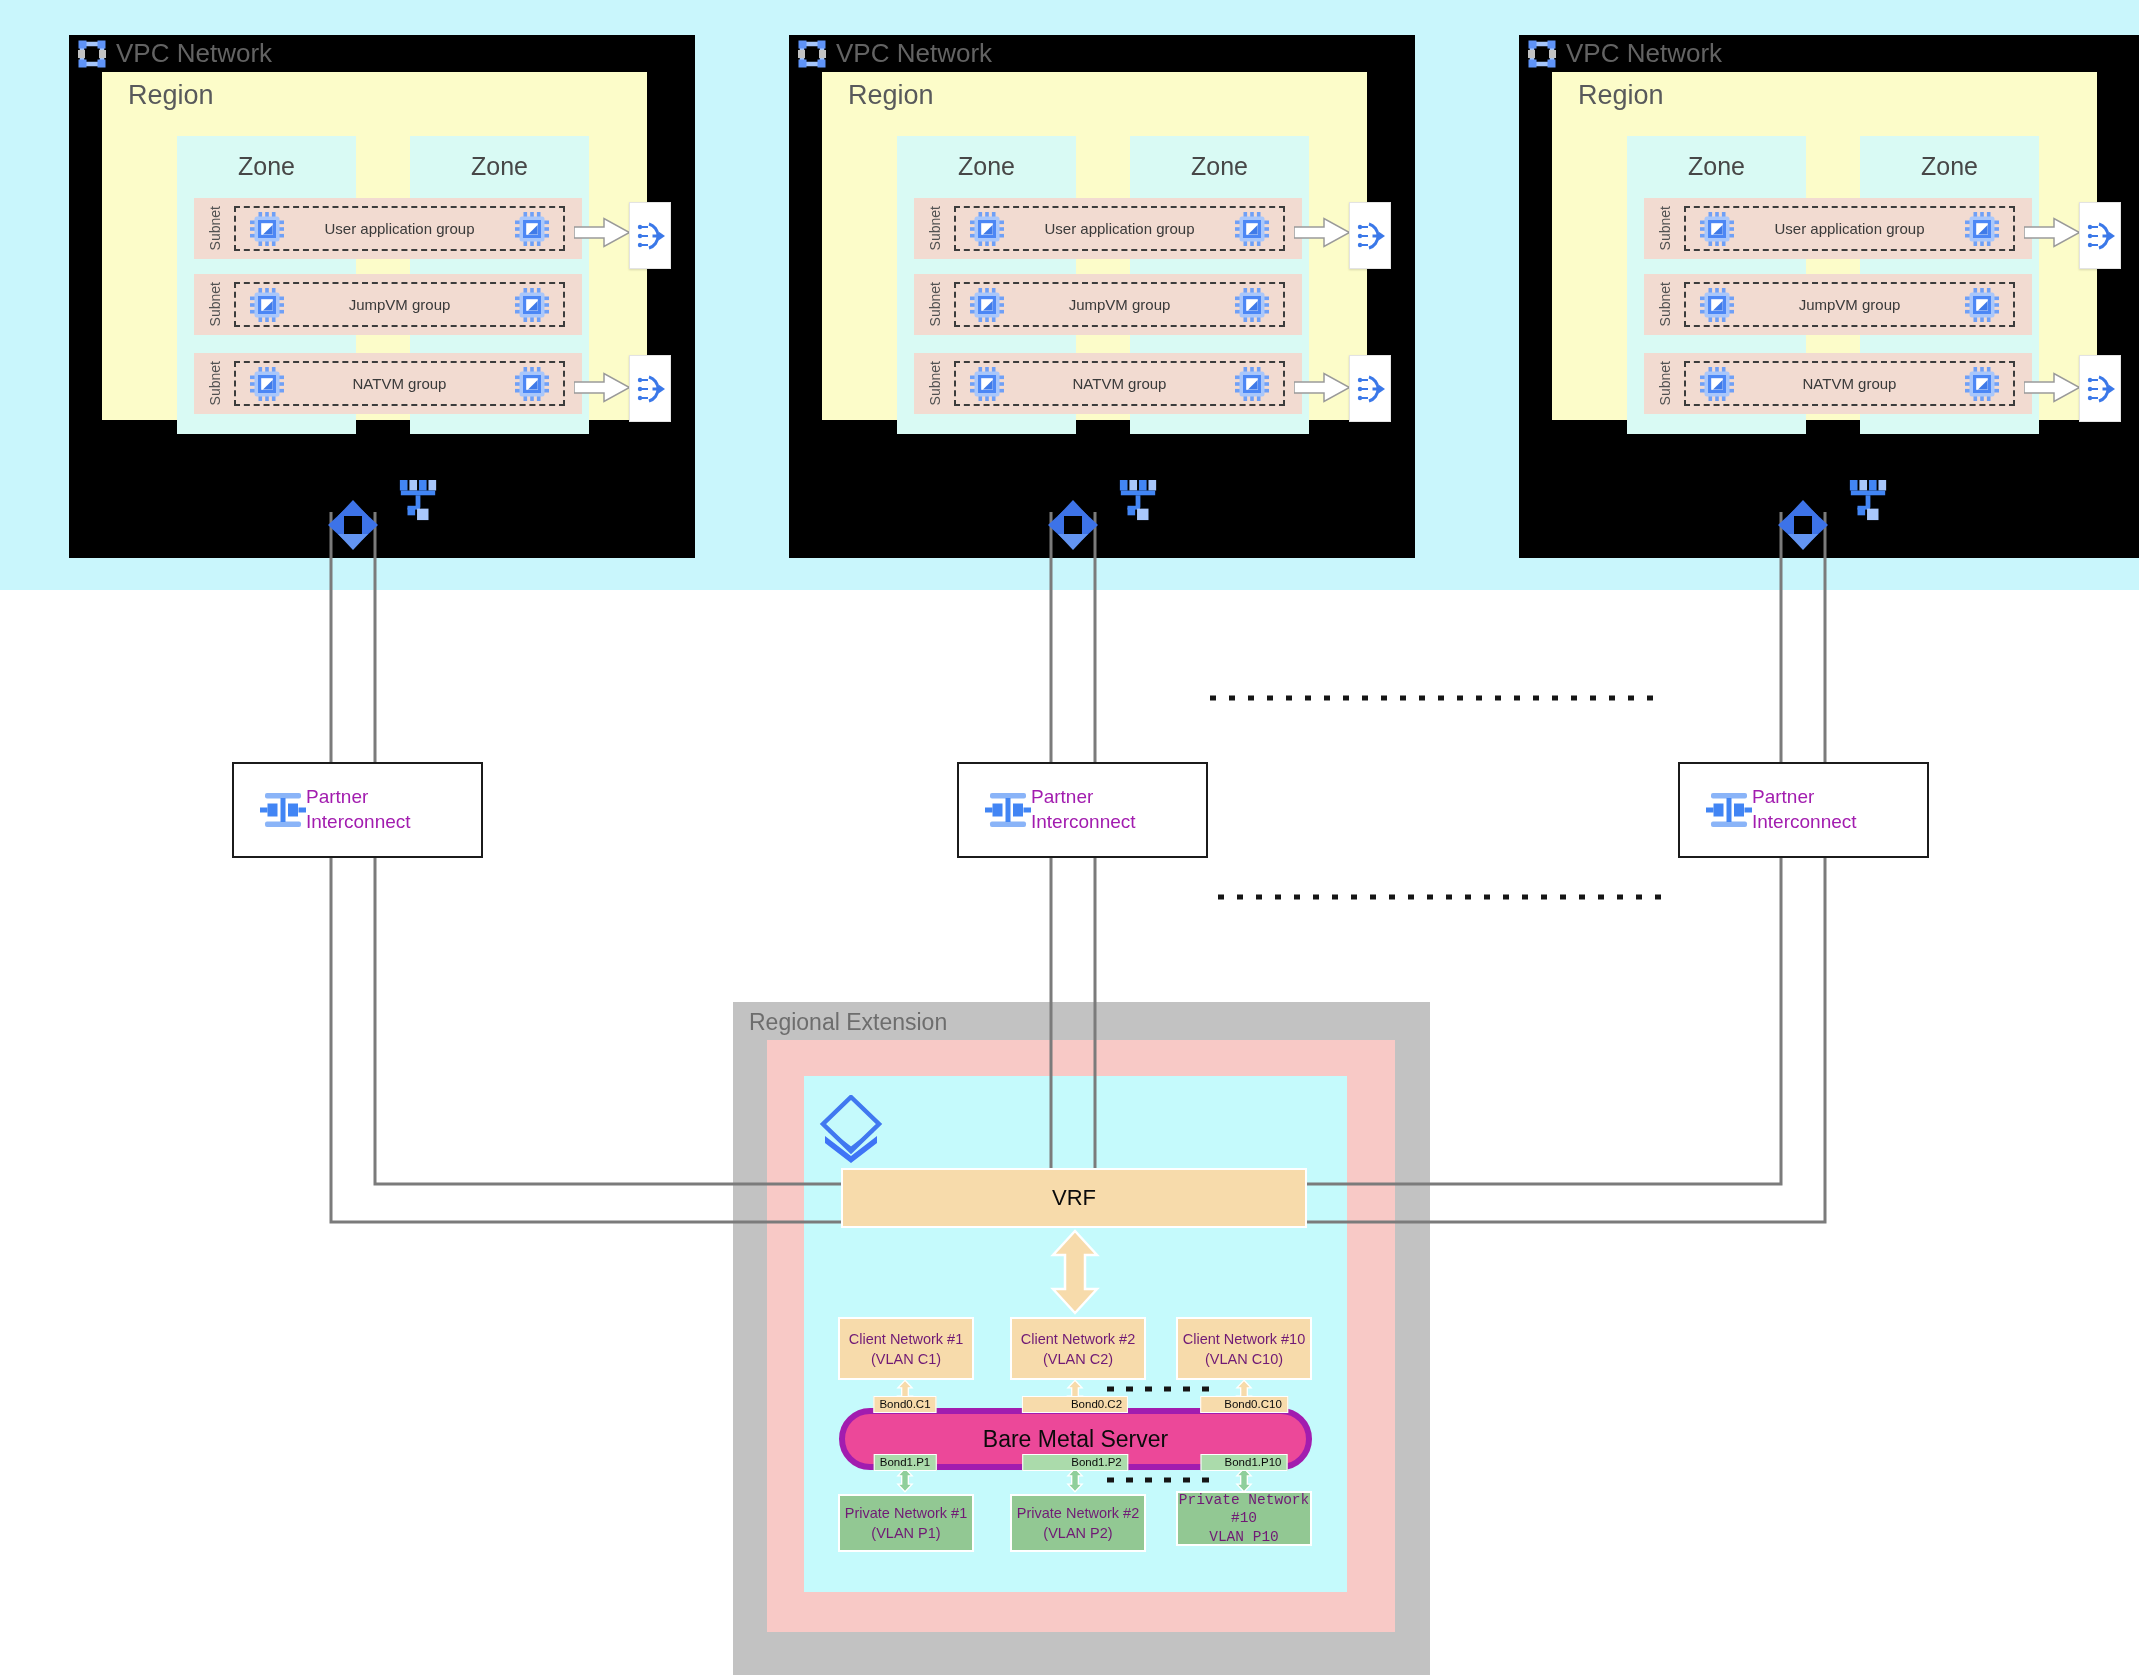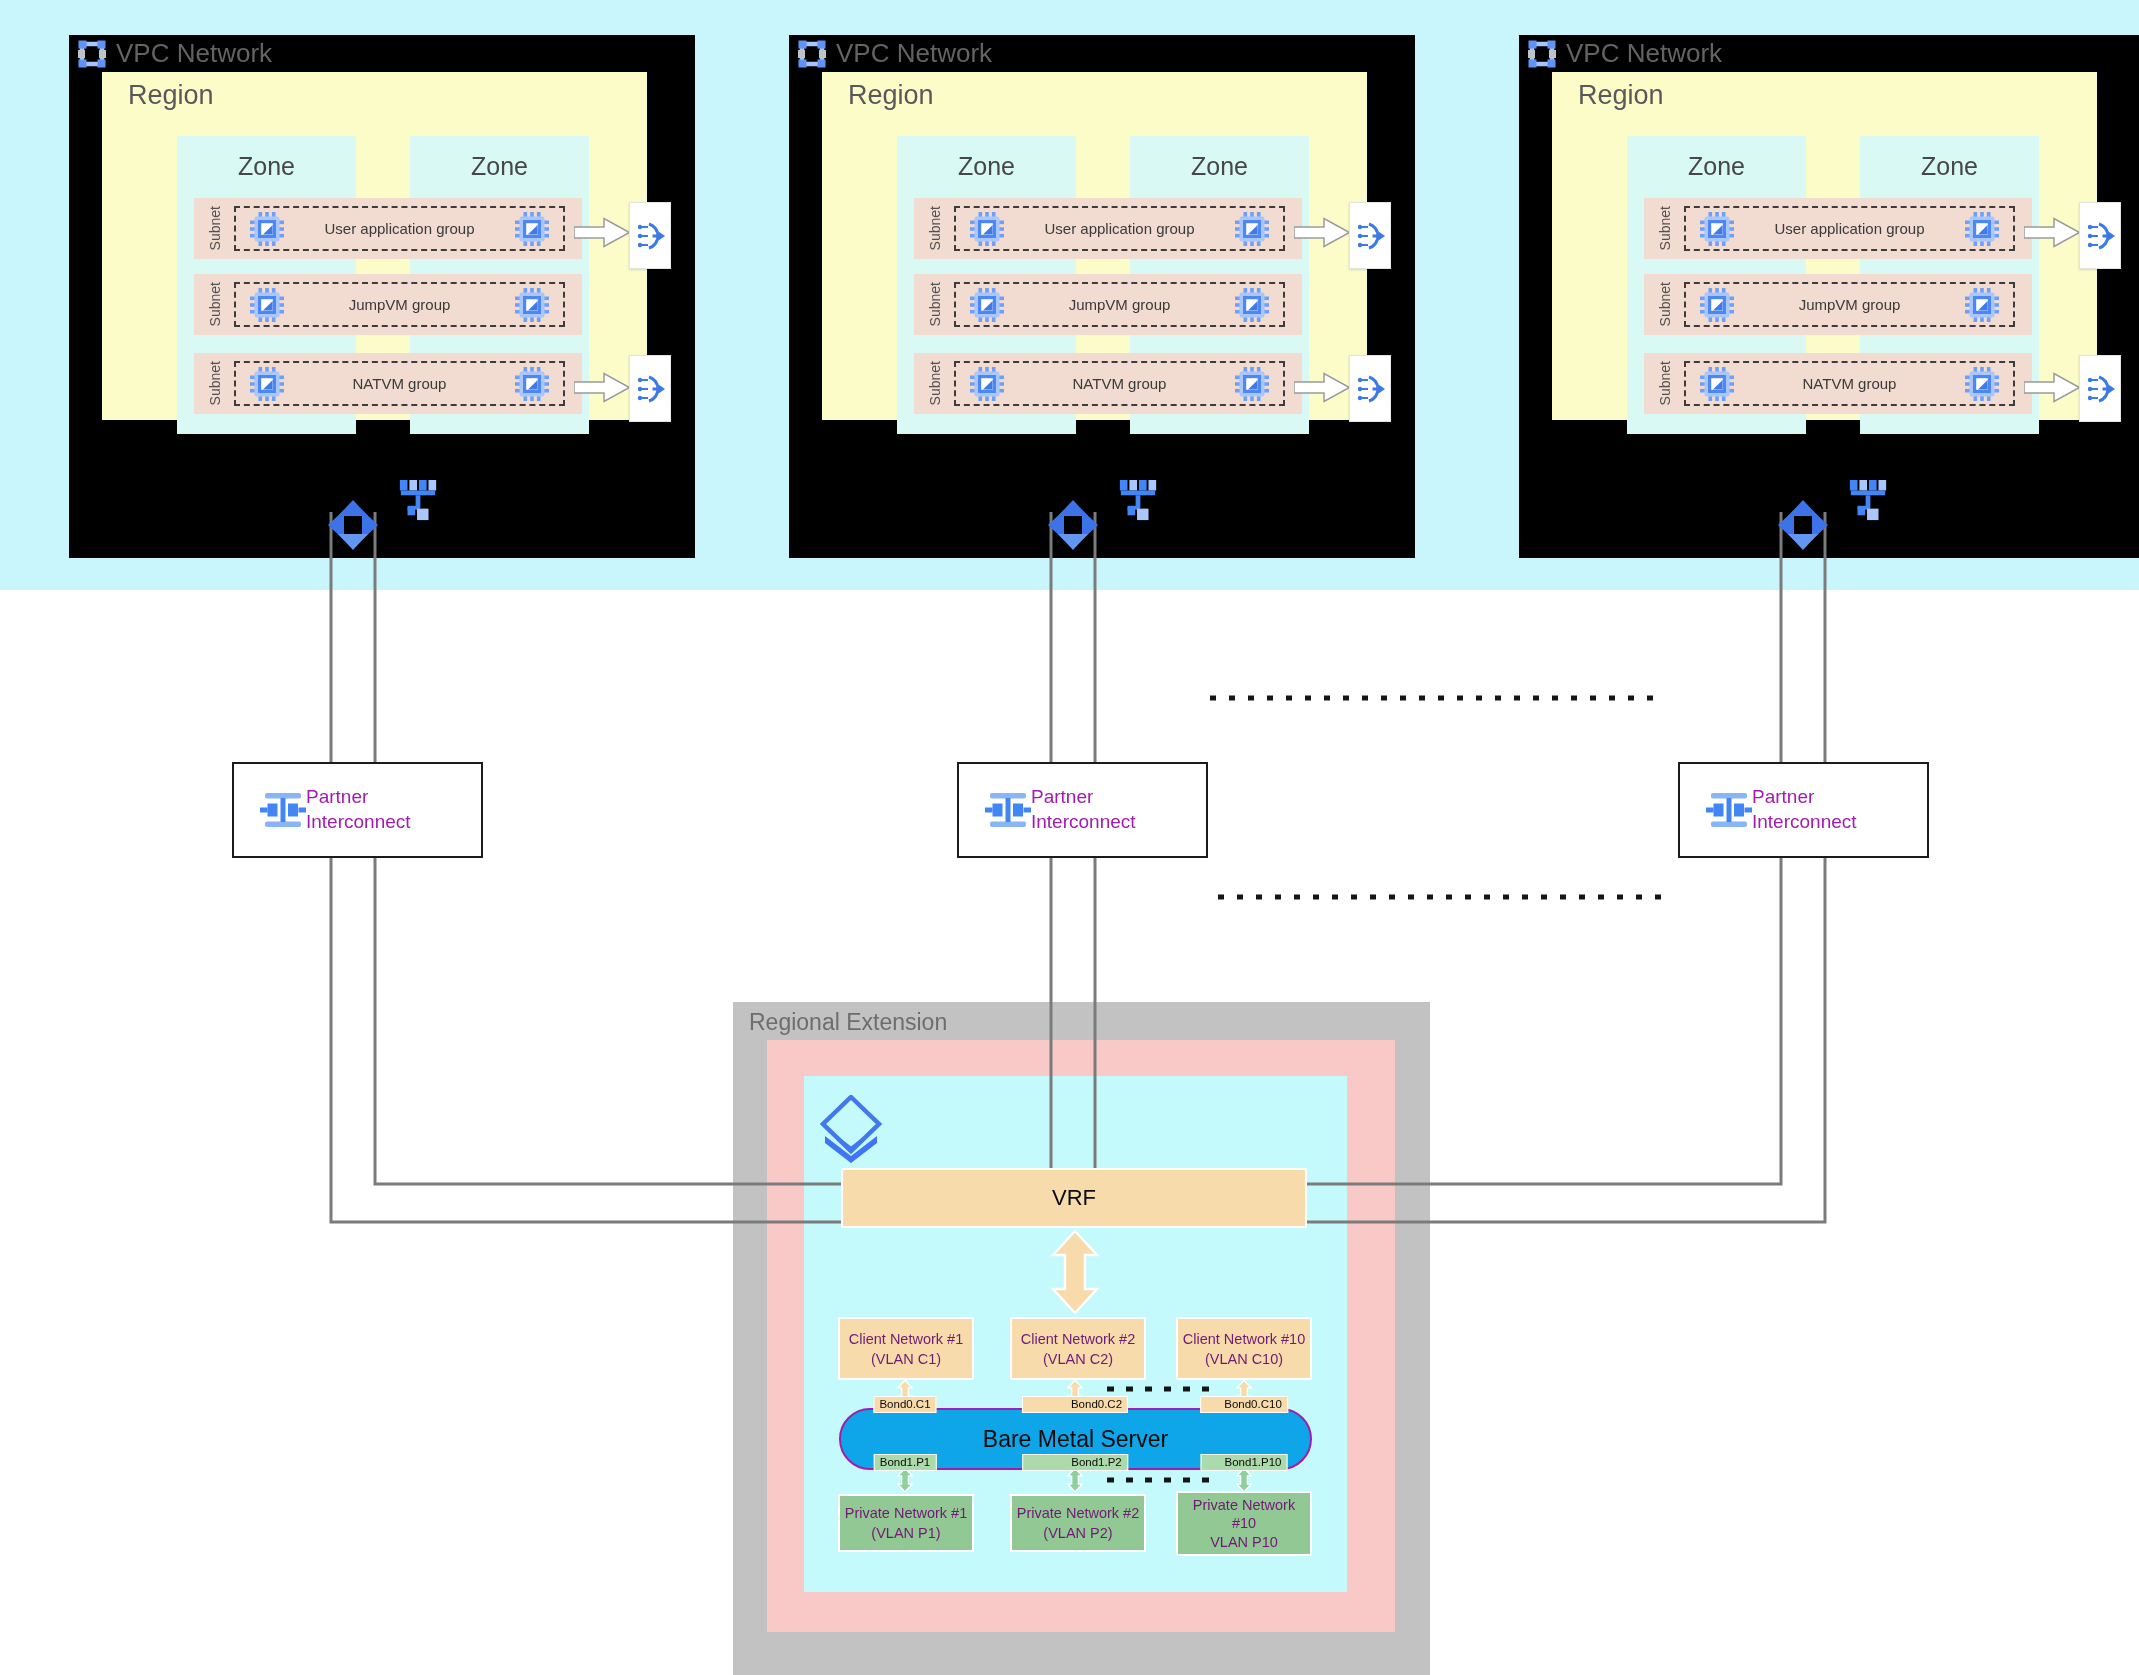--- a/index.html
+++ b/index.html
@@ -62,34 +62,34 @@
        font-size:22px;color:#0B0B0B;z-index:30;}
   .bigarrow{left:1037px;top:1229px;width:76px;height:86px;color:#F7DBAB;z-index:25;}
 
   .netbox{width:136px;background:#F7DBAB;border:2px solid #fff;box-sizing:border-box;z-index:25;
           display:flex;flex-direction:column;align-items:center;justify-content:center;
           font-size:14.5px;line-height:1.38;color:#701a75;text-align:center;}
   .cn{top:1317px;height:63px;}
   .cn.c1{left:838px;} .cn.c2{left:1010px;} .cn.c10{left:1176px;}
   .pn{top:1494px;height:58px;background:#92C893;}
   .pn.p1{left:838px;} .pn.p2{left:1010px;}
-  .pn.p10{left:1176px;top:1491px;height:65px;line-height:1.28;}
+  .pn.p10{left:1176px;top:1491px;height:55px;line-height:1.28;font-family:Liberation Mono, monospace;}
 
   .smallarrow{width:20px;height:26px;z-index:25;}
   .smallarrow.tan{color:#F7DBAB;} .smallarrow.grn{color:#8FCF9B;}
   .sa1{left:895px;} .sa2{left:1065px;} .sa3{left:1234px;}
   .sarow-top{top:1379px;} .sarow-bot{top:1467px;}
 
   .bond{transform:translateX(-50%);background:#F7DBAB;border:1px solid #fff;color:#0B0B0B;
         font-size:11.5px;padding:1px 5px 2px;white-space:nowrap;z-index:26;}
   .bond.grn{background:#ABDBAB;}
   .bond-top{top:1396px;} .bond-bot{top:1454px;}
   .bx1{left:905px;} .bx2{left:1075px;padding-left:48px;} .bx3{left:1244px;padding-left:23px;}
 
-  .bms{left:839px;top:1408px;width:473px;height:62px;background:#0ea5e9;border:2px solid #a21caf;
+  .bms{left:839px;top:1408px;width:473px;height:62px;background:#ec4899;border:6px solid #a21caf;
        border-radius:33px;box-sizing:border-box;display:flex;align-items:center;justify-content:center;
        font-size:23px;color:#0B0B0B;z-index:24;}
 </style>
 </head>
 <body>
 
 <svg width="0" height="0" style="position:absolute" aria-hidden="true">
   <defs>
     <symbol id="sym-vpc" viewBox="0 0 28 28">
       <rect x="4" y="4" width="20" height="20" fill="none" stroke="#A6C5FA" stroke-width="4.5"></rect>

